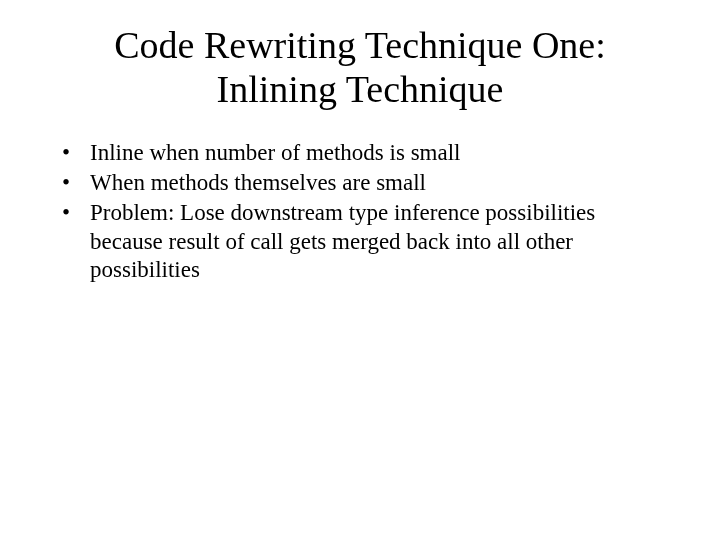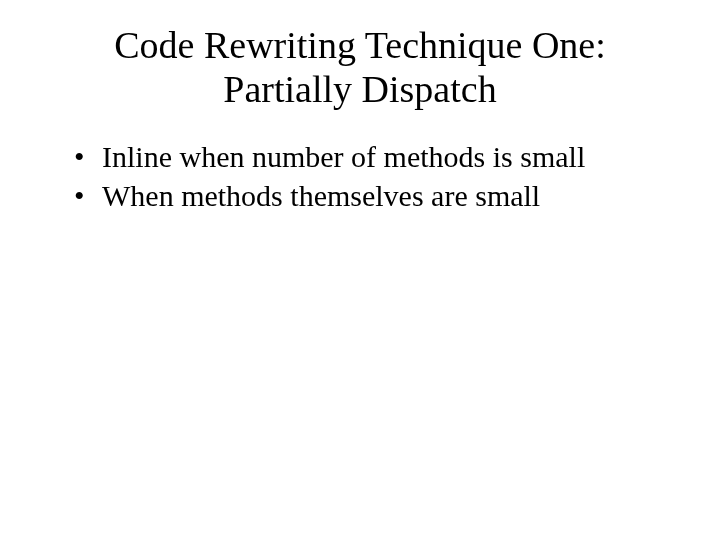--- a/index.html
+++ b/index.html
@@ -19,42 +19,43 @@
   }
   .title {
     text-align: center;
     font-size: 38px;
     line-height: 1.15;
     margin: 0 0 28px 0;
     font-weight: normal;
   }
   ul.bullets {
     list-style: none;
-    margin: 16px;
+    margin: 4px;
     padding: 0 6px 0 18px;
-    font-size: 30px;
+    font-size: 23px;
     line-height: 1.22;
   }
   ul.bullets li {
     position: relative;
     padding-left: 28px;
     margin: 0 0 2px 0;
   }
   ul.bullets li::before {
     content: "•";
     position: absolute;
     left: 0;
     top: 0;
   }
 </style>
 </head>
 <body>
 
 <div class="slide">
   <h1 class="title">
     <span>Code Rewriting Technique One:</span><br>
-    <span>Partially Dispatch</span>
+    <span>Inlining Technique</span>
   </h1>
   <ul class="bullets">
     <li><span>Inline when number of methods is small</span></li>
     <li><span>When methods themselves are small</span></li>
+    <li><span>Problem: Lose downstream type inference possibilities because result of call gets merged back into all other possibilities</span></li>
   </ul>
 </div>
 
 </body></html>

